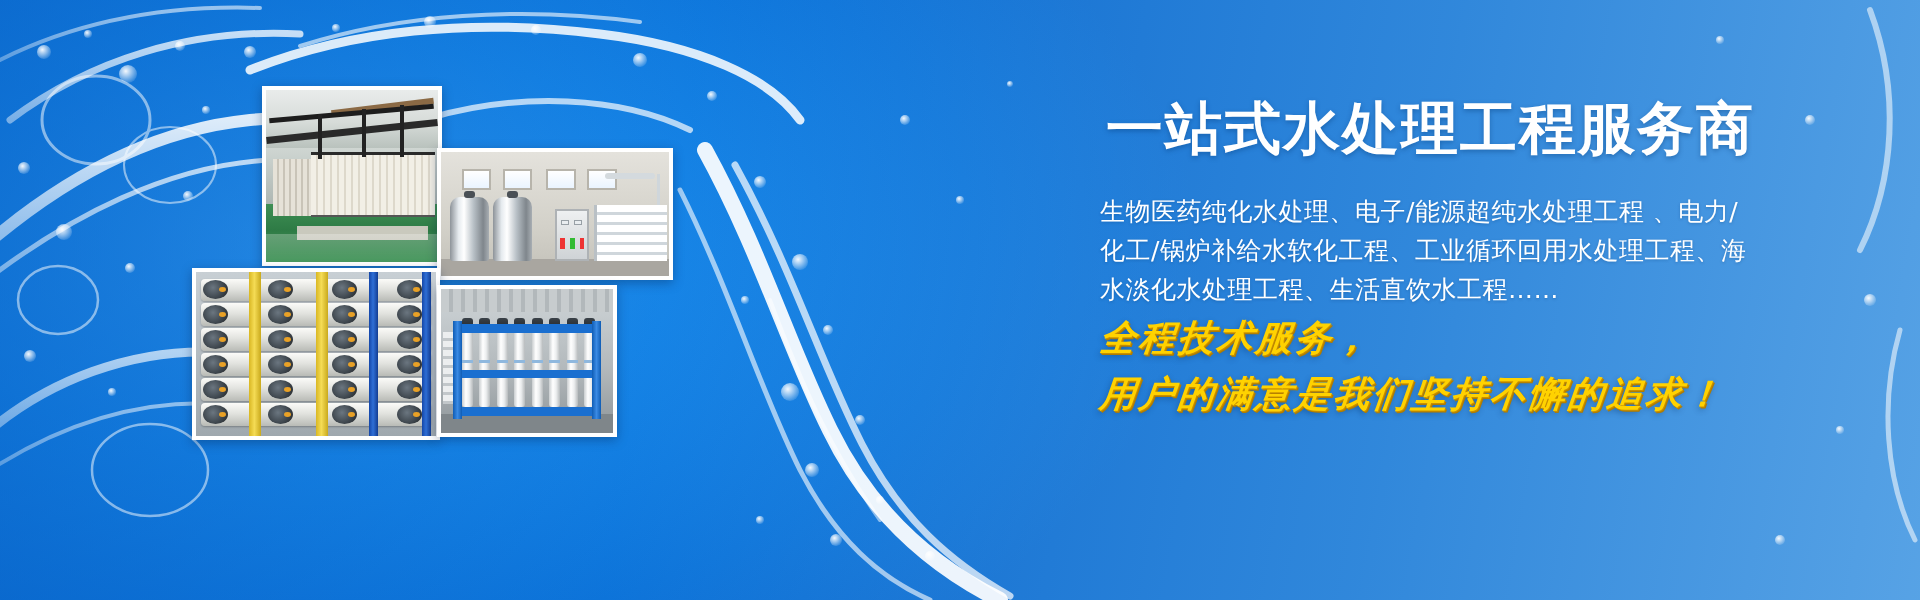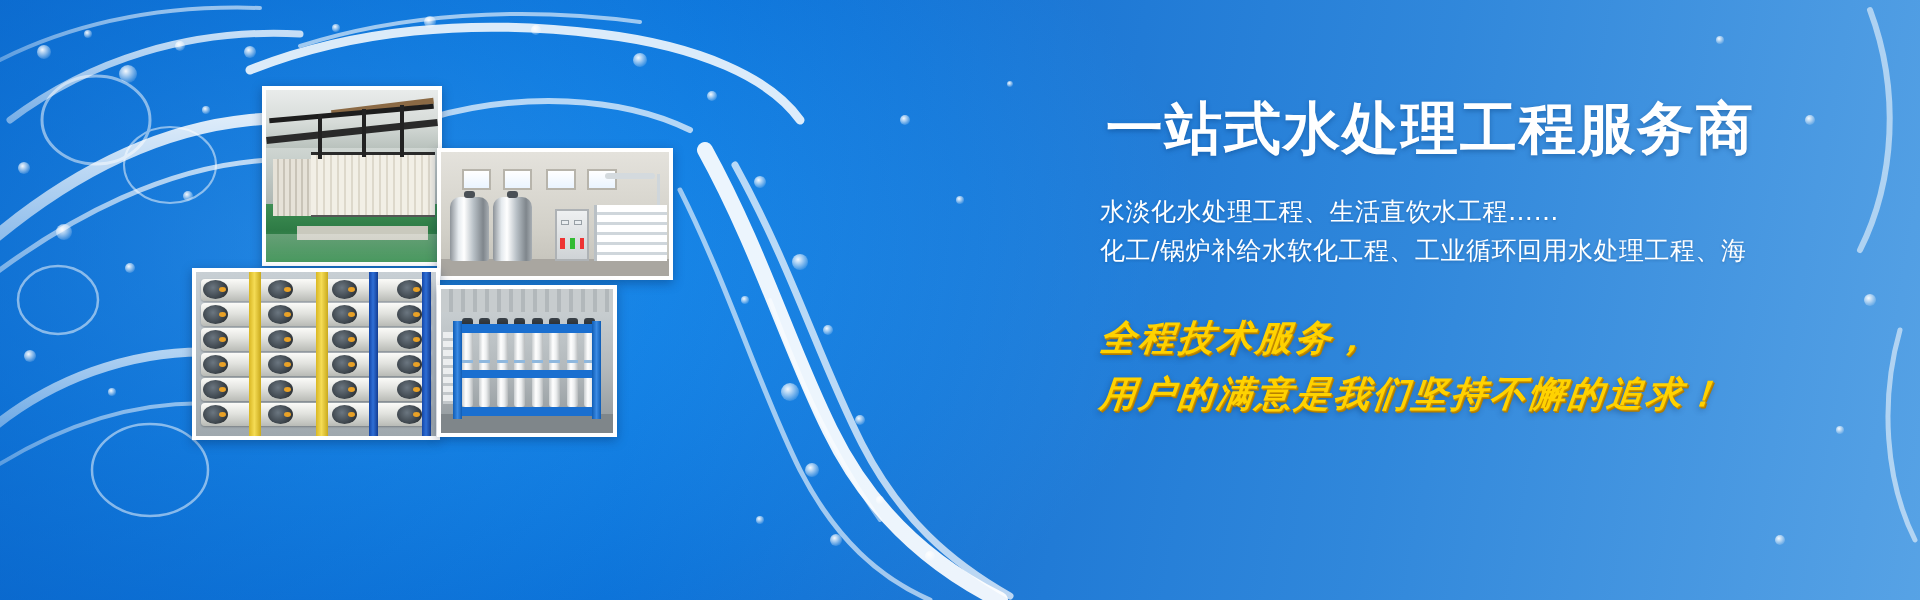--- a/index.html
+++ b/index.html
@@ -424,22 +424,23 @@
       </div>
     </div>
 
   </div>
 
   <div class="content">
 
     <div class="headline">一站式水处理工程服务商</div>
 
     <div class="subcopy">
+      <span class="line">生物医药纯化水处理、电子/能源超纯水处理工程 、电力/</span>
+      <span class="line">化工/锅炉补给水软化工程、工业循环回用水处理工程、海</span>
       <span class="line">水淡化水处理工程、生活直饮水工程……</span>
-      <span class="line">化工/锅炉补给水软化工程、工业循环回用水处理工程、海</span>
     </div>
 
     <div class="slogan">
       <span class="sline l1">全程技术服务，</span>
       <span class="sline l2">用户的满意是我们坚持不懈的追求！</span>
     </div>
 
   </div>
 
 </div>

